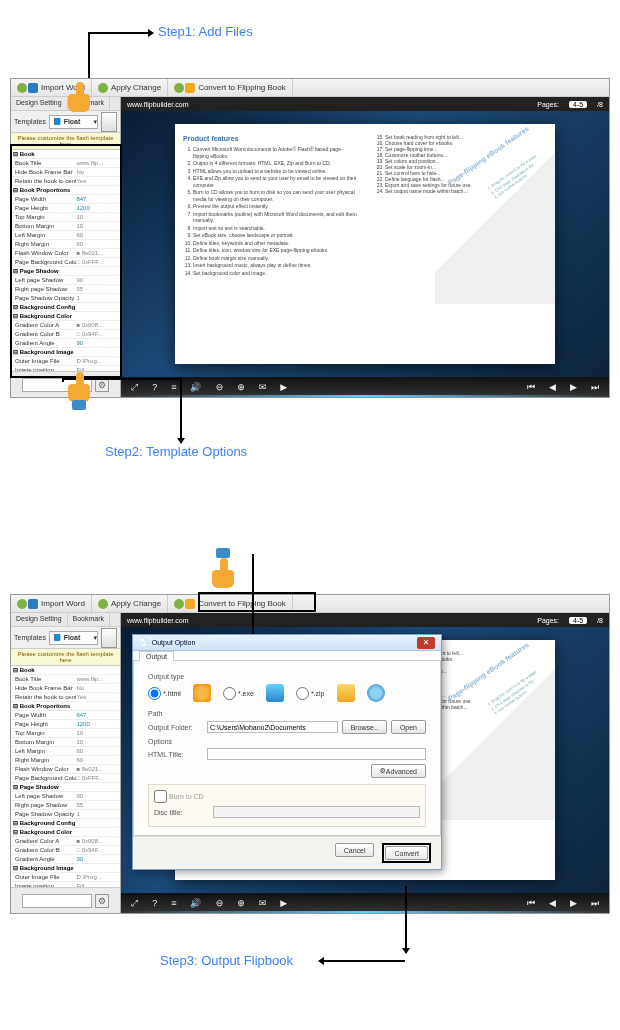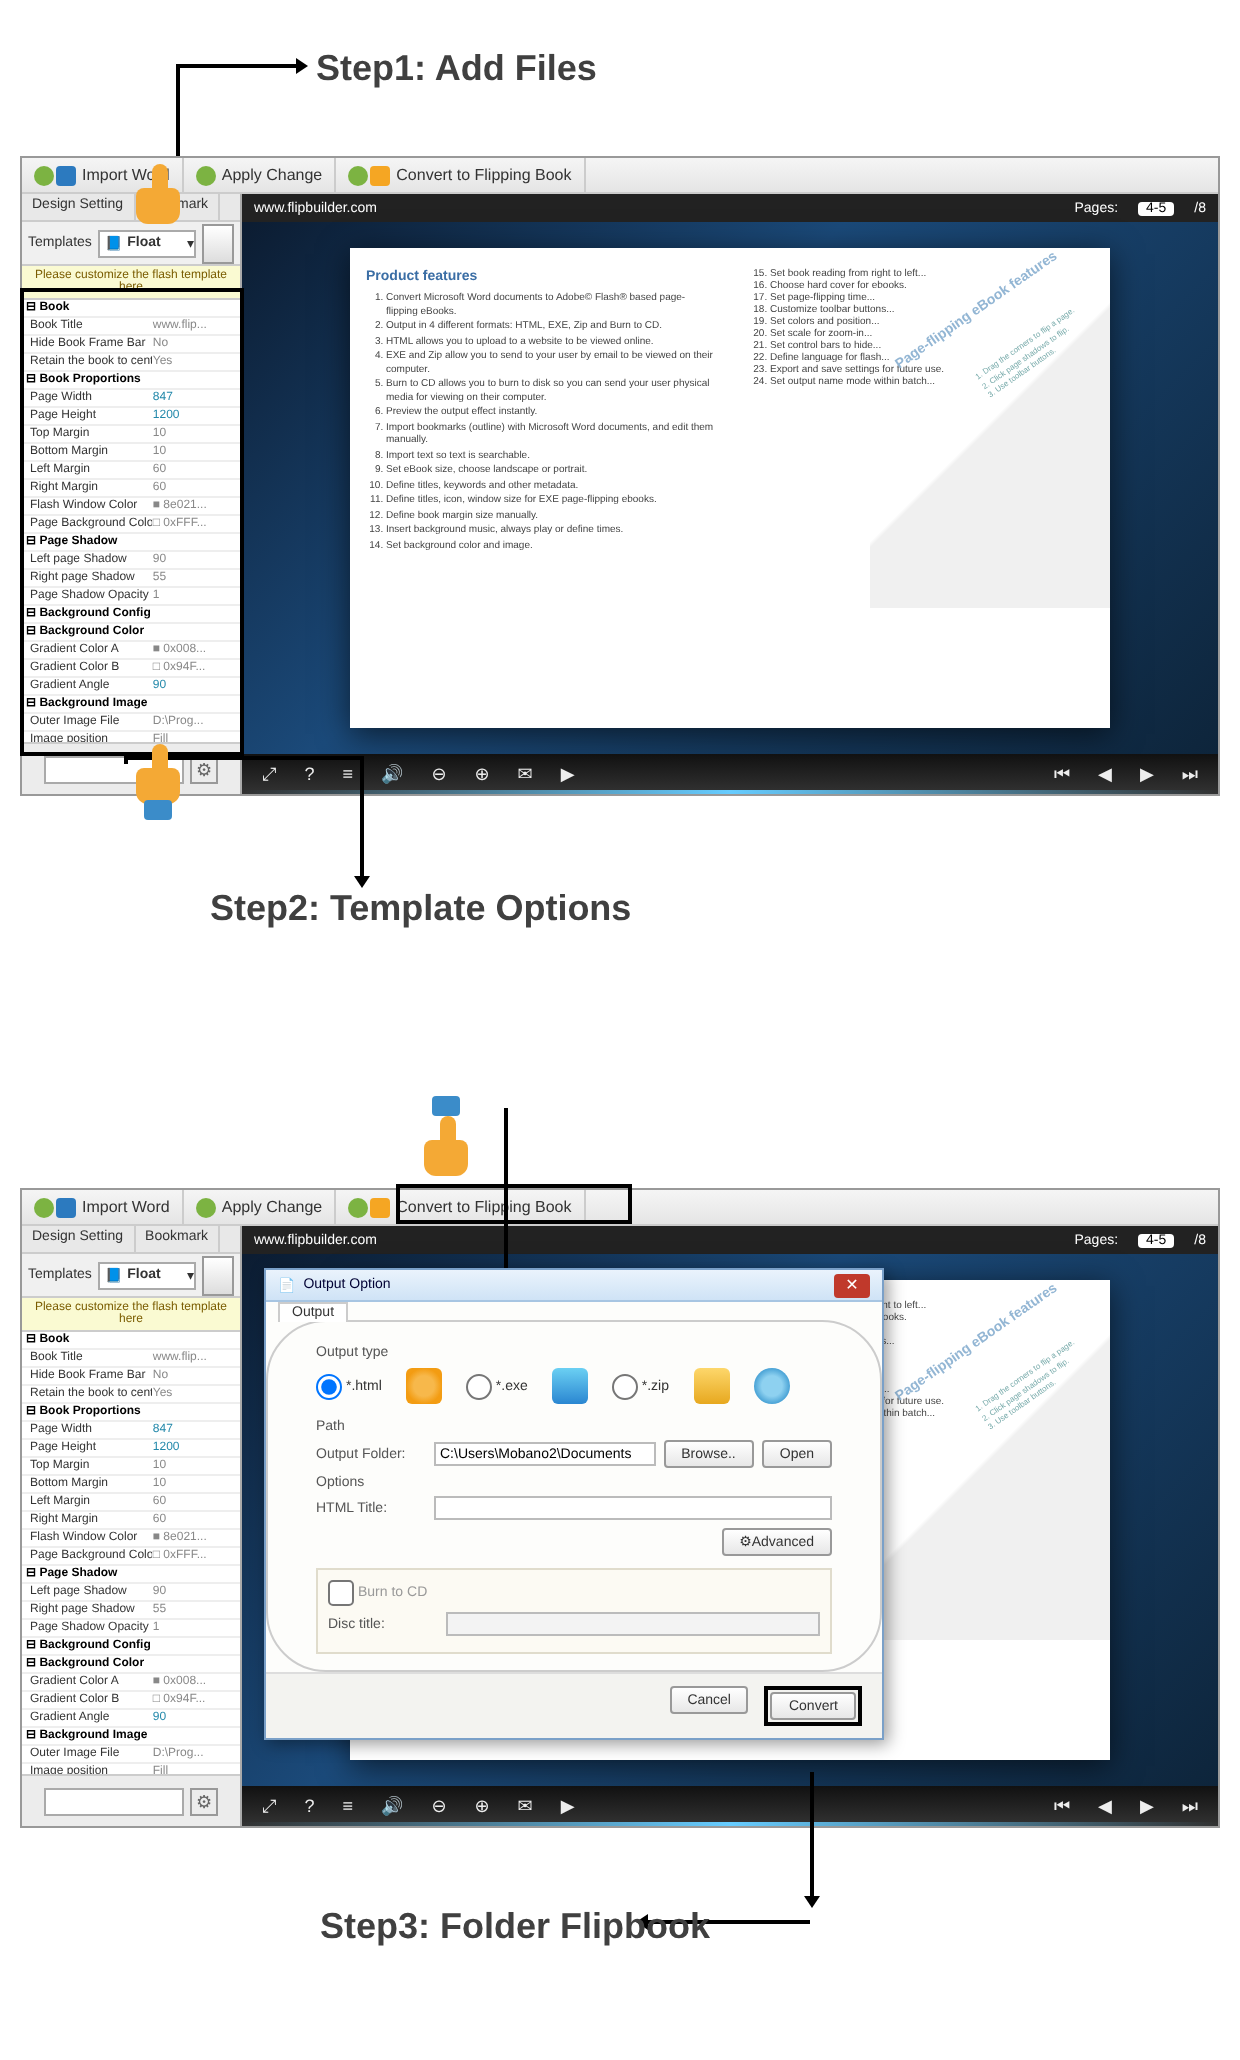--- a/index.html
+++ b/index.html
@@ -1,20 +1,20 @@
 <!DOCTYPE html>
 <html><head>
 <meta charset="utf-8">
 <style>
 * { margin: 0; padding: 0; box-sizing: border-box; }
 body { width: 620px; background: #fff; font-family: Arial, sans-serif; font-size: 8px; color: #333; }
 .container { position: relative; width: 620px; }
 
 
-.step-label { font-weight: bold; font-size: 18px; color: #404040; }
+.step-label { font-weight: normal; font-size: 13px; color: #3b82f6; }
 .arrow-line { position: absolute; background: #000; }
 .arrow-head-r::after { content: ''; position: absolute; right: -6px; top: -3px; border-left: 6px solid #000; border-top: 4px solid transparent; border-bottom: 4px solid transparent; }
 .arrow-head-d::after { content: ''; position: absolute; bottom: -6px; left: -3px; border-top: 6px solid #000; border-left: 4px solid transparent; border-right: 4px solid transparent; }
 .arrow-head-l::before { content: ''; position: absolute; left: -6px; top: -3px; border-right: 6px solid #000; border-top: 4px solid transparent; border-bottom: 4px solid transparent; }
 
 
 .hand { position: absolute; width: 28px; height: 32px; z-index: 20; }
 .hand .palm { position: absolute; top: 12px; left: 2px; width: 22px; height: 18px; background: #f4a935; border-radius: 4px 4px 6px 6px; }
 .hand .finger { position: absolute; top: 0; left: 10px; width: 8px; height: 18px; background: #f4a935; border-radius: 4px 4px 0 0; }
 .hand .eraser { position: absolute; top: 28px; left: 6px; width: 14px; height: 10px; background: #3b8cc9; border-radius: 2px; }
@@ -67,21 +67,21 @@
 .controls .nav-right { margin-left: auto; display: flex; gap: 14px; align-items: center; }
 .glow { position: absolute; bottom: 0; height: 2px; background: linear-gradient(90deg, transparent, #6cf, transparent); width: 100%; left: 0; }
 
 
 .hl-rect { position: absolute; border: 2px solid #000; pointer-events: none; z-index: 15; }
 
 
 .dialog { position: absolute; z-index: 30; width: 310px; background: #fdfdfb; border: 1px solid #7aa0c8; box-shadow: 2px 2px 8px rgba(0,0,0,0.4); font-size: 7px; }
 .dlg-title { height: 16px; background: linear-gradient(#eaf3fc,#cfe3f6); border-bottom: 1px solid #a7c5e2; display: flex; align-items: center; padding: 0 6px; color: #003; }
 .dlg-title .close { margin-left: auto; width: 18px; height: 12px; background: #c0392b; color: #fff; text-align: center; line-height: 12px; font-size: 8px; border-radius: 2px; }
-.dlg-body { padding: 8px 24px; border-radius: 30px; }
+.dlg-body { padding: 8px 14px; }
 .dlg-section { color: #555; margin: 4px 0 2px; }
 .ot-row { display: flex; align-items: center; gap: 12px; margin: 4px 0 8px; }
 .ot-opt { display: flex; align-items: center; gap: 2px; }
 .ot-opt input { margin: 0; }
 .ot-ico { width: 18px; height: 18px; }
 .ot-ico.html { background: radial-gradient(circle,#f7b84b 40%,#f39c12 70%); border-radius: 3px; }
 .ot-ico.exe { background: linear-gradient(#6bd0f3,#2a86d1); border-radius: 3px; }
 .ot-ico.zip { background: linear-gradient(#fdd76b,#e7a81f); border-radius: 3px; }
 .ot-ico.cloud { background: radial-gradient(circle,#8ed1f0 40%,#4aa3d6 70%); border-radius: 50%; }
 .field-row { display: flex; align-items: center; gap: 4px; margin: 3px 0; }
@@ -617,15 +617,15 @@
       </div>
       <div class="dlg-foot">
         <span class="wbtn">Cancel</span>
         <span class="hl-btn"><span class="wbtn">Convert</span></span>
       </div>
     </div>
   </div>
 
   <div class="arrow-line arrow-head-d" style="top:886px; left:405px; width:2px; height:62px;"></div>
   <div class="arrow-line arrow-head-l" style="top:960px; left:324px; width:81px; height:2px;"></div>
-  <div class="step-label" style="position:absolute; top:953px; left:160px;">Step3: Folder Flipbook</div>
+  <div class="step-label" style="position:absolute; top:953px; left:160px;">Step3: Output Flipbook</div>
 
 </div>
 
 </body></html>

